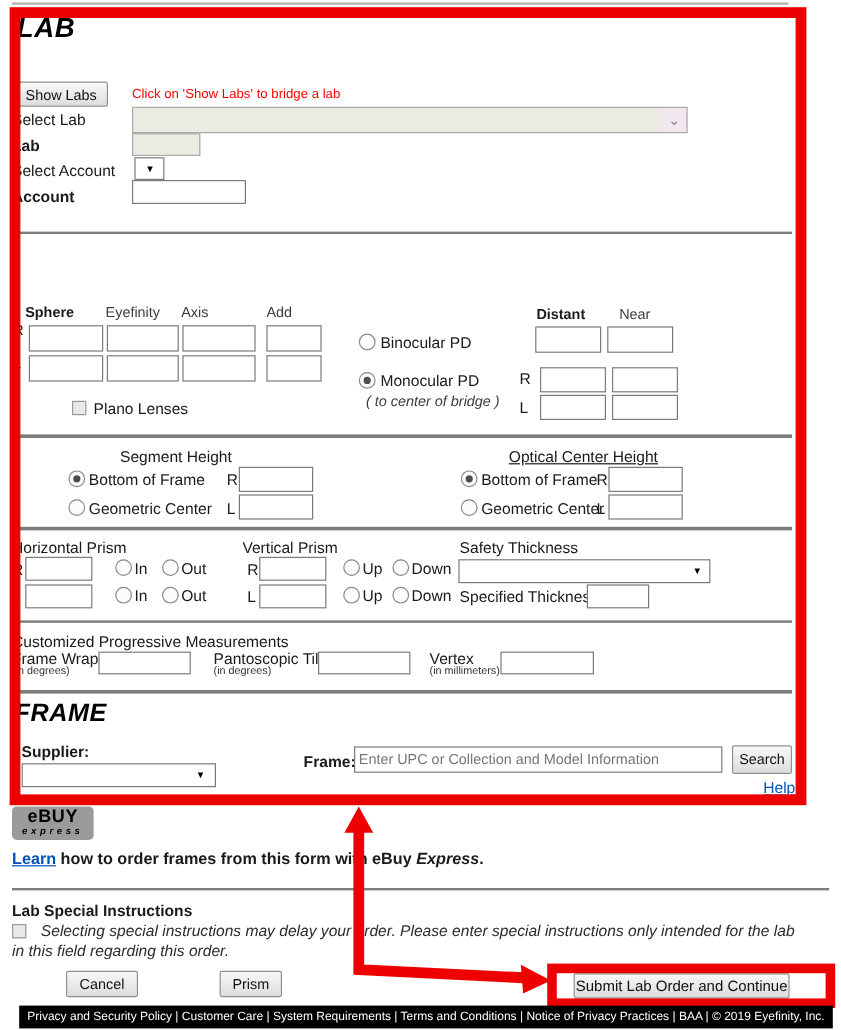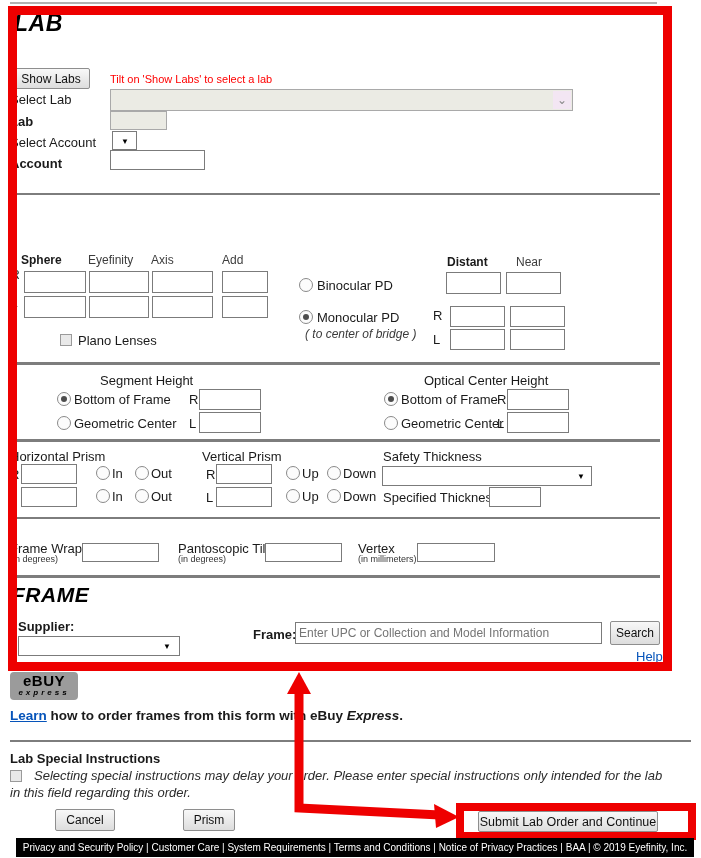--- a/index.html
+++ b/index.html
@@ -44,21 +44,21 @@
 </head>
 <body>
 
 <div id="screen">
 
   <div class="abs" style="left:10px;top:2px;width:647px;height:2px;background:#b3b3b3;"></div>
 
   <div class="abs heading" style="left:14px;top:10px;font-size:23px;">LAB</div>
 
   <button class="btn" style="left:12px;top:68px;width:78px;height:21px;">Show Labs</button>
-  <div class="abs tiny" style="left:110px;top:73px;color:#ff0000;">Tilt on 'Show Labs' to select a lab</div>
+  <div class="abs tiny" style="left:110px;top:73px;color:#ff0000;">Click on 'Show Labs' to bridge a lab</div>
 
   <div class="abs lbl" style="left:10px;top:92px;">Select Lab</div>
   <div class="fakesel" style="left:110px;top:89px;width:463px;height:22px;background:#ebebe4;border:1px solid #a9a9a9;">
     <span class="abs" style="right:1px;top:1px;width:18px;height:18px;background:#f3e6f3;text-align:center;color:#8a8a8a;font-size:12px;line-height:18px;">⌄</span>
   </div>
 
   <div class="abs lbl b" style="left:10px;top:114px;">Lab</div>
   <input class="inp dis" style="left: 110px; top: 111px; width: 57px; height: 19px;" disabled="">
 
   <div class="abs lbl" style="left:10px;top:135px;">Select Account</div>
@@ -116,21 +116,21 @@
   <div class="abs lbl" style="left:100px;top:373px;">Segment Height</div>
   <div class="radio sel" style="left:57px;top:392px;"></div>
   <div class="abs lbl" style="left:74px;top:392px;">Bottom of Frame</div>
   <div class="abs lbl" style="left:189px;top:392px;">R</div>
   <input class="inp" style="left: 199px; top: 389px; width: 62px; height: 21px;">
   <div class="radio" style="left:57px;top:416px;"></div>
   <div class="abs lbl" style="left:74px;top:416px;">Geometric Center</div>
   <div class="abs lbl" style="left:189px;top:416px;">L</div>
   <input class="inp" style="left: 199px; top: 412px; width: 62px; height: 21px;">
 
-  <div class="abs lbl" style="left:424px;top:373px;">Optical Center Height</div>
+  <div class="abs lbl" style="left:424px;top:373px;text-decoration:underline;">Optical Center Height</div>
   <div class="radio sel" style="left:384px;top:392px;"></div>
   <div class="abs lbl" style="left:401px;top:392px;">Bottom of Frame</div>
   <div class="abs lbl" style="left:497px;top:392px;">R</div>
   <input class="inp" style="left: 507px; top: 389px; width: 62px; height: 21px;">
   <div class="radio" style="left:384px;top:416px;"></div>
   <div class="abs lbl" style="left:401px;top:416px;">Geometric Center</div>
   <div class="abs lbl" style="left:497px;top:416px;">L</div>
   <input class="inp" style="left: 507px; top: 412px; width: 62px; height: 21px;">
 
   <div class="sep" style="left:10px;top:439px;width:650px;height:3px;"></div>
@@ -165,20 +165,21 @@
 
   <div class="abs lbl" style="left:383px;top:449px;">Safety Thickness</div>
   <div class="fakesel" style="left:382px;top:466px;width:210px;height:20px;">
     <span class="caret">▼</span>
   </div>
   <div class="abs lbl" style="left:383px;top:490px;">Specified Thickness</div>
   <input class="inp" style="left: 489px; top: 487px; width: 52px; height: 20px;">
 
   <div class="sep" style="left:10px;top:517px;width:650px;height:2px;"></div>
 
+  <div class="abs lbl" style="left:10px;top:527px;">Customized Progressive Measurements</div>
   <div class="abs lbl" style="left:10px;top:541px;">Frame Wrap</div>
   <div class="abs small" style="left:10px;top:554px;">(in degrees)</div>
   <input class="inp" style="left: 82px; top: 543px; width: 77px; height: 19px;">
   <div class="abs lbl" style="left:178px;top:541px;">Pantoscopic Tilt</div>
   <div class="abs small" style="left:178px;top:554px;">(in degrees)</div>
   <input class="inp" style="left: 265px; top: 543px; width: 77px; height: 19px;">
   <div class="abs lbl" style="left:358px;top:541px;">Vertex</div>
   <div class="abs small" style="left:358px;top:554px;">(in millimeters)</div>
   <input class="inp" style="left: 417px; top: 543px; width: 78px; height: 19px;">
 

